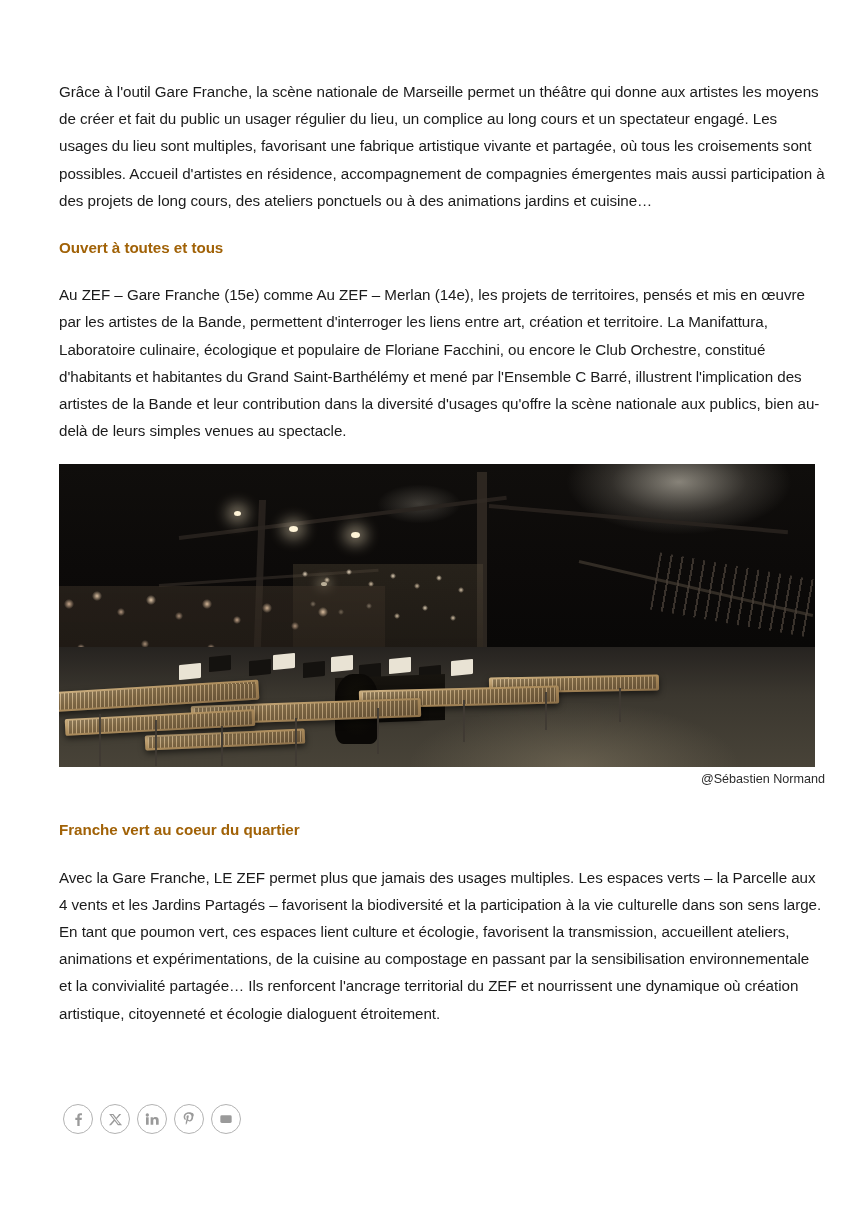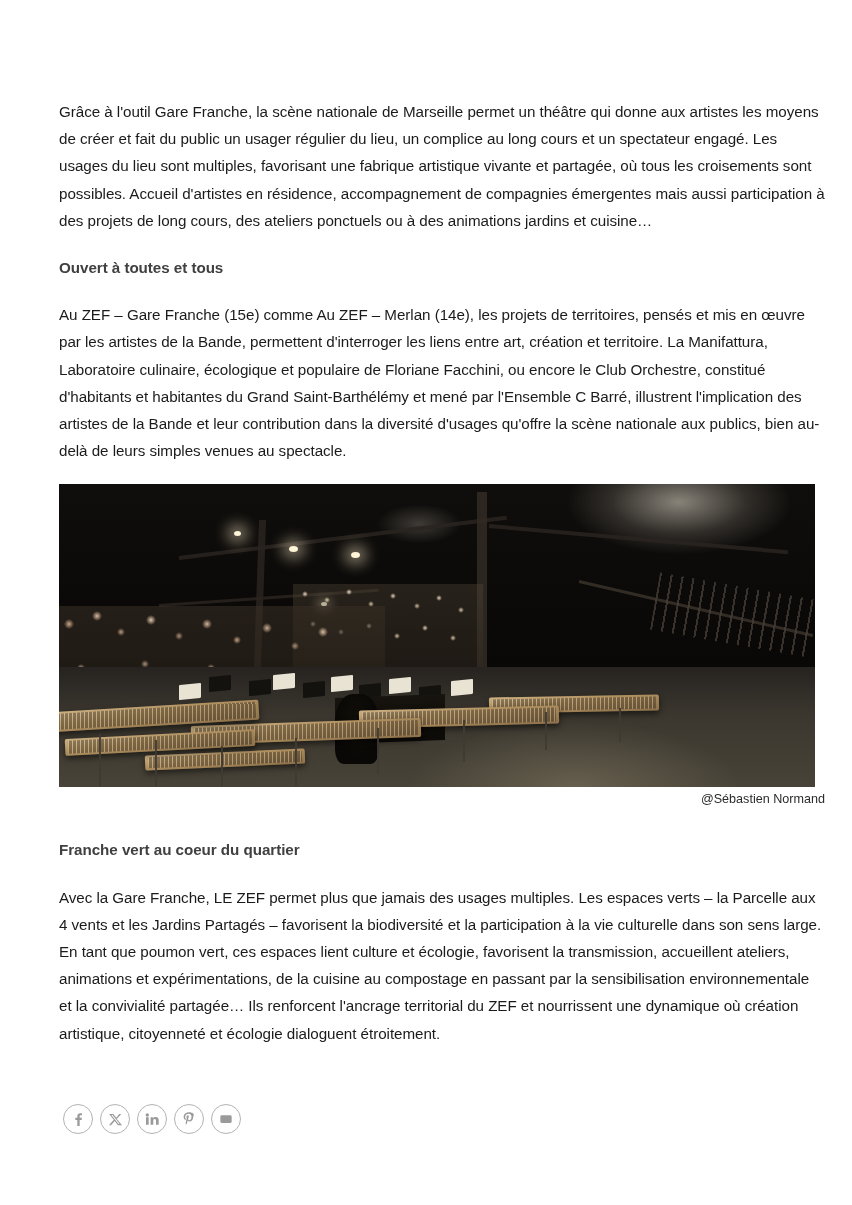--- a/index.html
+++ b/index.html
@@ -24,39 +24,38 @@
     height: 1205px;
     background: #ffffff;
     overflow: hidden;
   }
 
   .content {
     position: absolute;
     left: 59px;
     top: 78px;
     width: 766px;   
-    margin-top: 20px;
   }
 
   p.body-text {
     margin: 0 0 20px 0;
     font-size: 15.2px;
     line-height: 27.2px;
     letter-spacing: -0.05px;
     color: #1b1b1b;
     font-weight: 400;
     white-space: normal;
   }
 
   h3.section-heading {
     margin: 0 0 20px 0;
     font-size: 15.2px;
     line-height: 27.2px;
     font-weight: 700;
-    color: #404040;
+    color: #a16207;
     letter-spacing: -0.05px;
   }
 
   
   .figure {
     position: relative;
     margin: 8px 0 0 0;
     width: 792px;
   }
   .photo {

